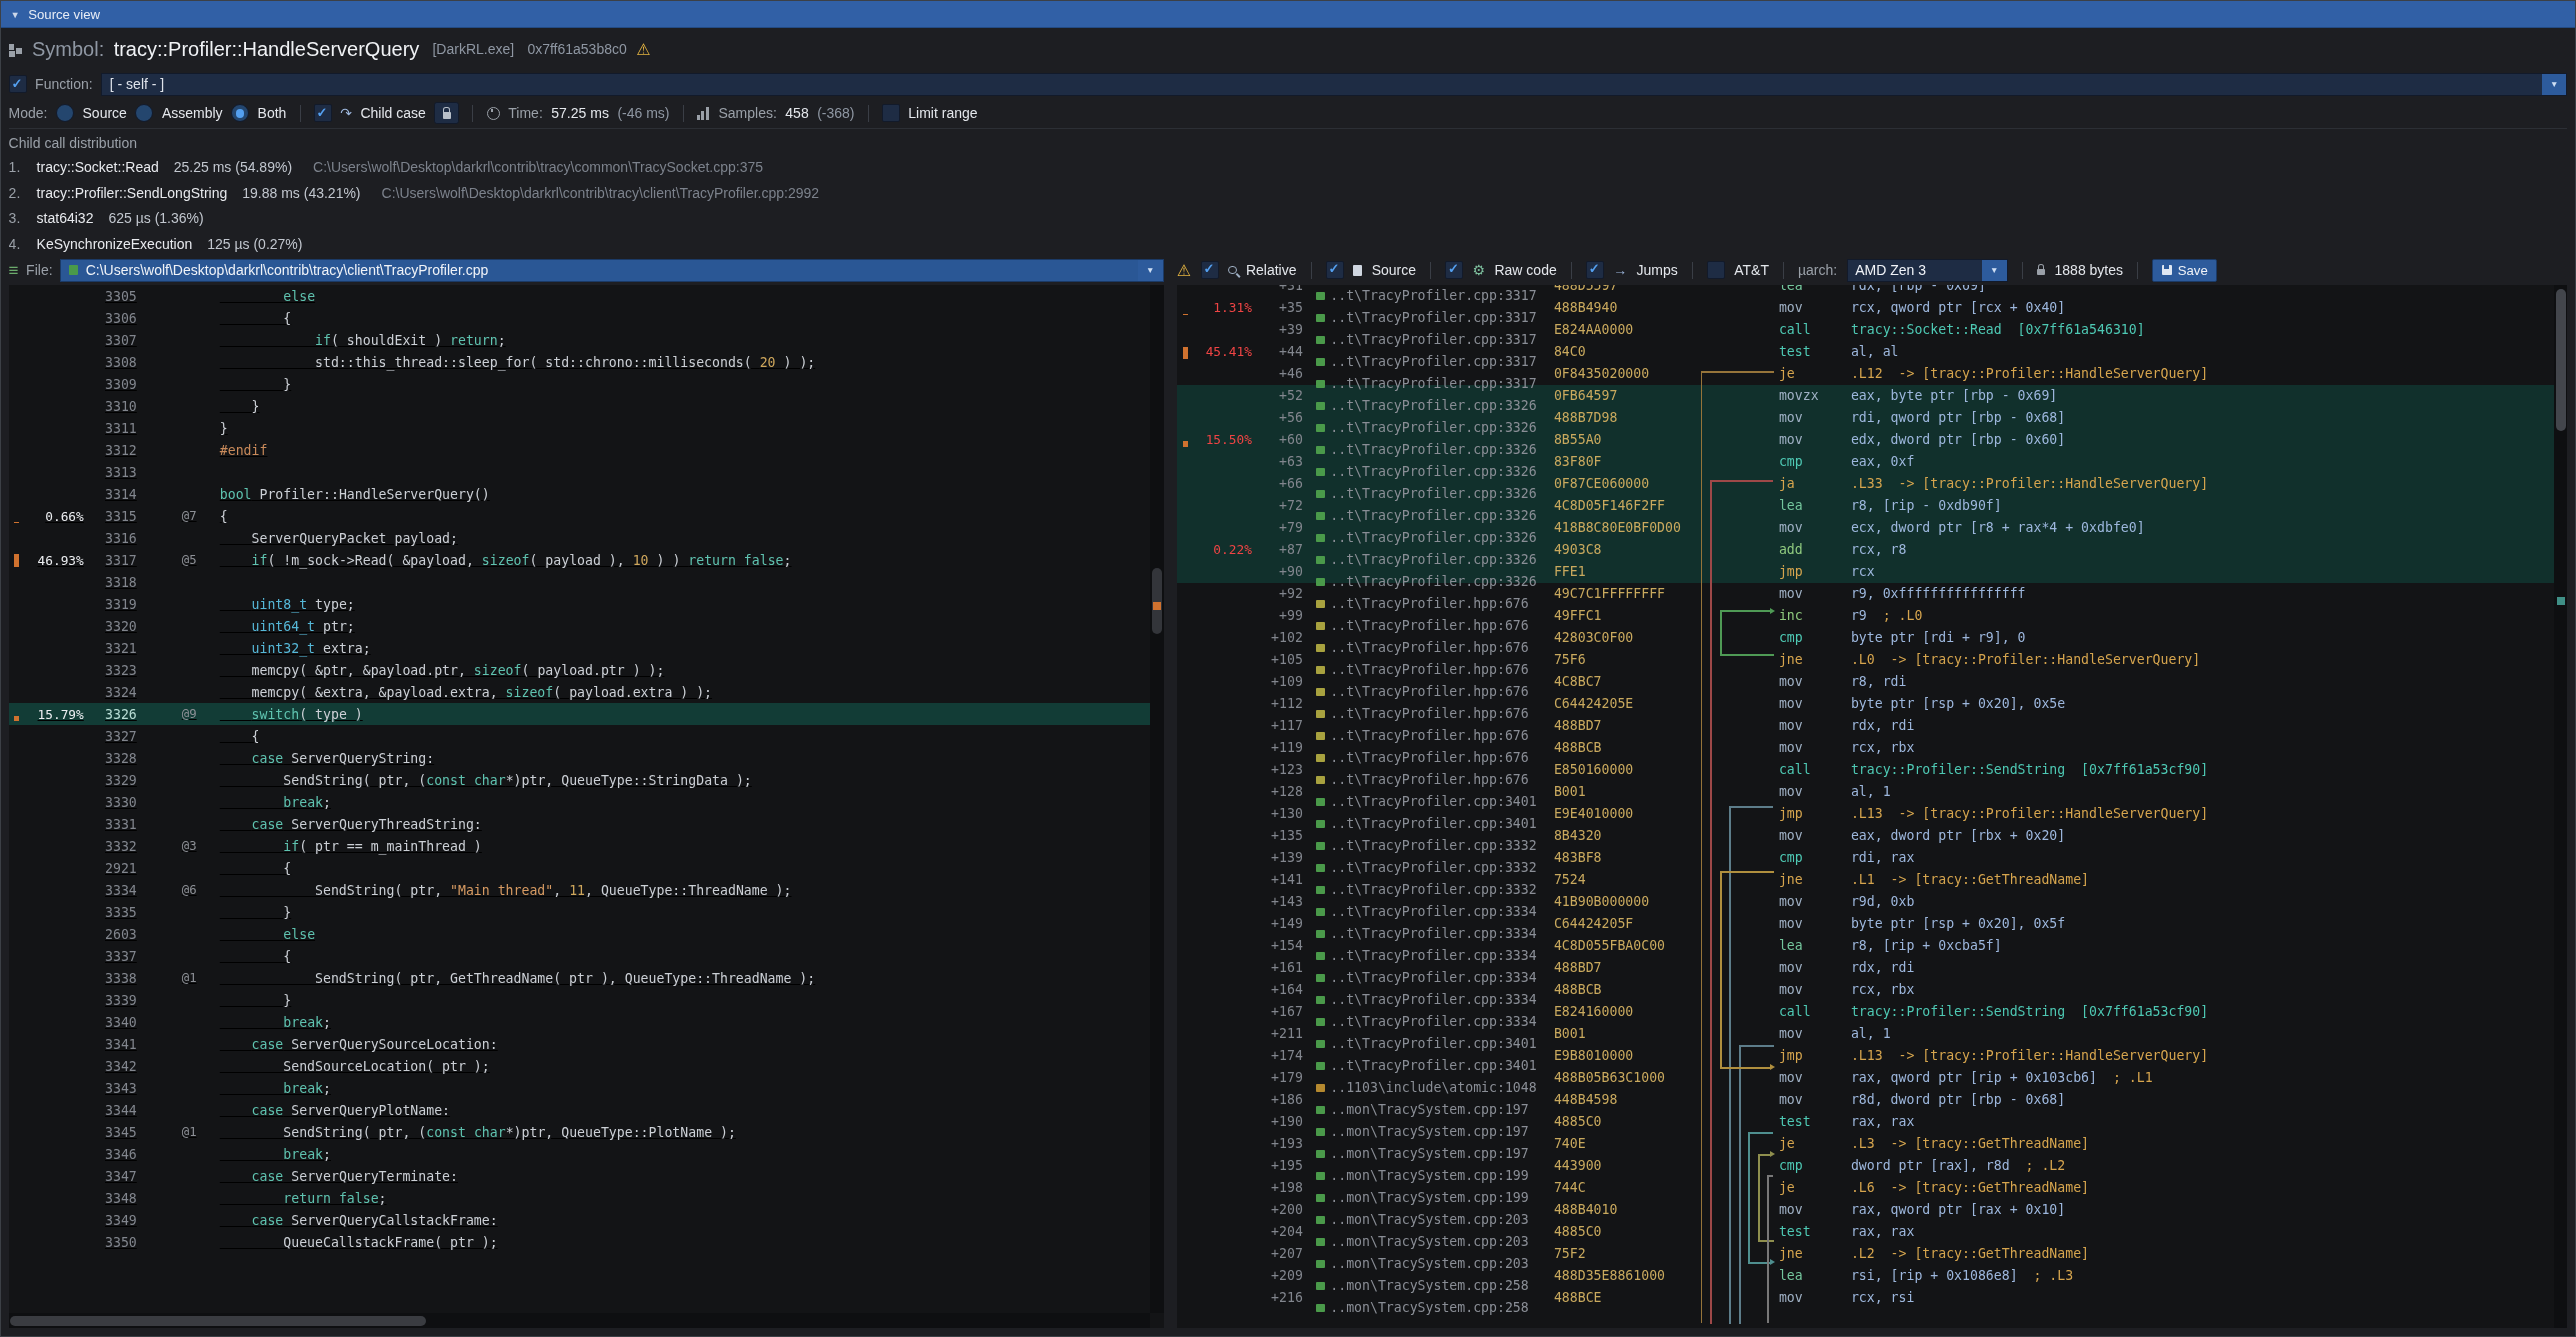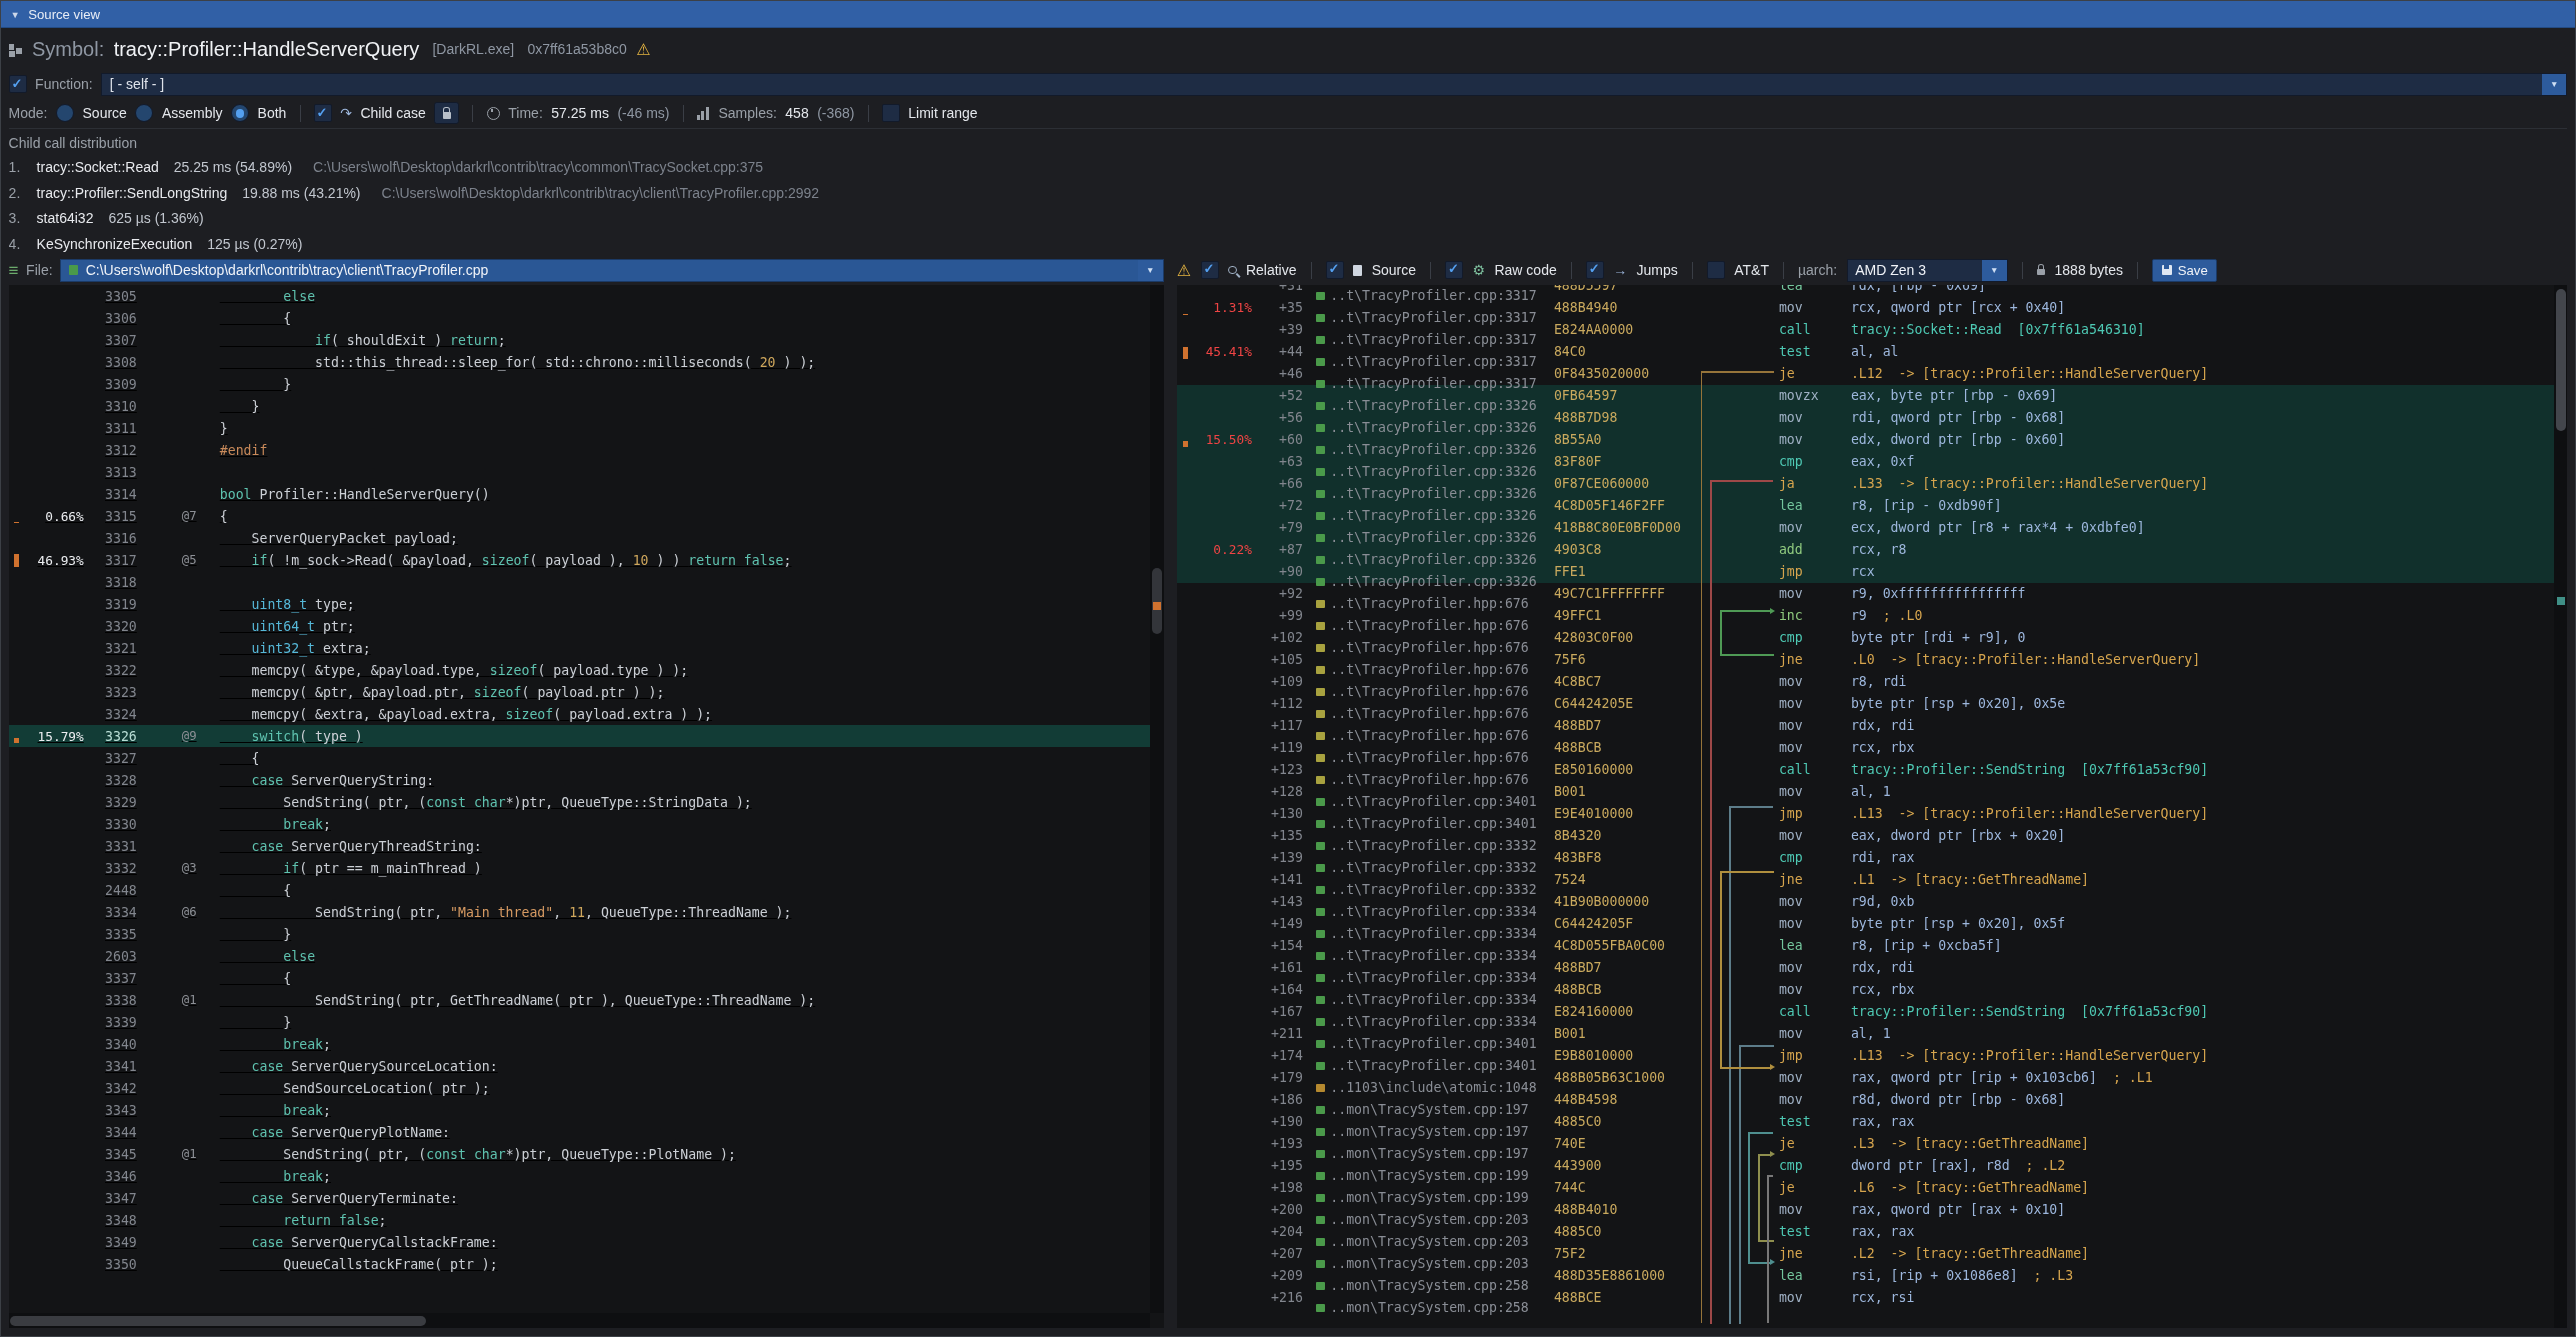--- a/index.html
+++ b/index.html
@@ -273,31 +273,30 @@
               <div class="src-row"><span class="gbar"></span><span class="gpct"></span><span class="glno">3312</span><span class="gsp"></span><span class="gbadge"></span><pre class="gcode"><span class="k-pre">#endif</span></pre></div>
               <div class="src-row"><span class="gbar"></span><span class="gpct"></span><span class="glno">3313</span><span class="gsp"></span><span class="gbadge"></span><pre class="gcode"></pre></div>
               <div class="src-row"><span class="gbar"></span><span class="gpct"></span><span class="glno">3314</span><span class="gsp"></span><span class="gbadge"></span><pre class="gcode"><span class="k-kw">bool</span> Profiler::HandleServerQuery()</pre></div>
               <div class="src-row"><span class="gbar"><span class="gfill" style="height:0.9px"></span></span><span class="gpct">0.66%</span><span class="glno">3315</span><span class="gsp"></span><span class="gbadge">@7</span><pre class="gcode">{</pre></div>
               <div class="src-row"><span class="gbar"></span><span class="gpct"></span><span class="glno">3316</span><span class="gsp"></span><span class="gbadge"></span><pre class="gcode">    ServerQueryPacket payload;</pre></div>
               <div class="src-row"><span class="gbar"><span class="gfill" style="height:13.2px"></span></span><span class="gpct">46.93%</span><span class="glno">3317</span><span class="gsp"></span><span class="gbadge">@5</span><pre class="gcode">    <span class="k-kw">if</span>( !m_sock-&gt;Read( &amp;payload, <span class="k-kw">sizeof</span>( payload ), <span class="k-num">10</span> ) ) <span class="k-kw">return</span> <span class="k-kw">false</span>;</pre></div>
               <div class="src-row"><span class="gbar"></span><span class="gpct"></span><span class="glno">3318</span><span class="gsp"></span><span class="gbadge"></span><pre class="gcode"></pre></div>
               <div class="src-row"><span class="gbar"></span><span class="gpct"></span><span class="glno">3319</span><span class="gsp"></span><span class="gbadge"></span><pre class="gcode">    <span class="k-type">uint8_t</span> type;</pre></div>
               <div class="src-row"><span class="gbar"></span><span class="gpct"></span><span class="glno">3320</span><span class="gsp"></span><span class="gbadge"></span><pre class="gcode">    <span class="k-type">uint64_t</span> ptr;</pre></div>
               <div class="src-row"><span class="gbar"></span><span class="gpct"></span><span class="glno">3321</span><span class="gsp"></span><span class="gbadge"></span><pre class="gcode">    <span class="k-type">uint32_t</span> extra;</pre></div>
-              <div class="src-row"><span class="gbar"></span><span class="gpct"></span><span class="glno">3322</span><span class="gsp"></span><span class="gbadge"></span><pre class="gcode">    memcpy( &amp;type, &amp;payload.type, <span class="k-kw">sizeof</span>( payload.type ) );</pre></div>
               <div class="src-row"><span class="gbar"></span><span class="gpct"></span><span class="glno">3323</span><span class="gsp"></span><span class="gbadge"></span><pre class="gcode">    memcpy( &amp;ptr, &amp;payload.ptr, <span class="k-kw">sizeof</span>( payload.ptr ) );</pre></div>
               <div class="src-row"><span class="gbar"></span><span class="gpct"></span><span class="glno">3324</span><span class="gsp"></span><span class="gbadge"></span><pre class="gcode">    memcpy( &amp;extra, &amp;payload.extra, <span class="k-kw">sizeof</span>( payload.extra ) );</pre></div>
               <div class="src-row sel"><span class="gbar"><span class="gfill" style="height:5.7px"></span></span><span class="gpct">15.79%</span><span class="glno">3326</span><span class="gsp"></span><span class="gbadge">@9</span><pre class="gcode">    <span class="k-kw">switch</span>( type )</pre></div>
               <div class="src-row"><span class="gbar"></span><span class="gpct"></span><span class="glno">3327</span><span class="gsp"></span><span class="gbadge"></span><pre class="gcode">    {</pre></div>
               <div class="src-row"><span class="gbar"></span><span class="gpct"></span><span class="glno">3328</span><span class="gsp"></span><span class="gbadge"></span><pre class="gcode">    <span class="k-kw">case</span> ServerQueryString:</pre></div>
               <div class="src-row"><span class="gbar"></span><span class="gpct"></span><span class="glno">3329</span><span class="gsp"></span><span class="gbadge"></span><pre class="gcode">        SendString( ptr, (<span class="k-kw">const</span> <span class="k-kw">char</span>*)ptr, QueueType::StringData );</pre></div>
               <div class="src-row"><span class="gbar"></span><span class="gpct"></span><span class="glno">3330</span><span class="gsp"></span><span class="gbadge"></span><pre class="gcode">        <span class="k-kw">break</span>;</pre></div>
               <div class="src-row"><span class="gbar"></span><span class="gpct"></span><span class="glno">3331</span><span class="gsp"></span><span class="gbadge"></span><pre class="gcode">    <span class="k-kw">case</span> ServerQueryThreadString:</pre></div>
               <div class="src-row"><span class="gbar"></span><span class="gpct"></span><span class="glno">3332</span><span class="gsp"></span><span class="gbadge">@3</span><pre class="gcode">        <span class="k-kw">if</span>( ptr == m_mainThread )</pre></div>
-              <div class="src-row"><span class="gbar"></span><span class="gpct"></span><span class="glno">2448</span><span class="gsp"></span><span class="gbadge"></span><pre class="gcode">        {</pre></div>
+              <div class="src-row"><span class="gbar"></span><span class="gpct"></span><span class="glno">2921</span><span class="gsp"></span><span class="gbadge"></span><pre class="gcode">        {</pre></div>
               <div class="src-row"><span class="gbar"></span><span class="gpct"></span><span class="glno">3334</span><span class="gsp"></span><span class="gbadge">@6</span><pre class="gcode">            SendString( ptr, <span class="k-str">"Main thread"</span>, <span class="k-num">11</span>, QueueType::ThreadName );</pre></div>
               <div class="src-row"><span class="gbar"></span><span class="gpct"></span><span class="glno">3335</span><span class="gsp"></span><span class="gbadge"></span><pre class="gcode">        }</pre></div>
               <div class="src-row"><span class="gbar"></span><span class="gpct"></span><span class="glno">2603</span><span class="gsp"></span><span class="gbadge"></span><pre class="gcode">        <span class="k-kw">else</span></pre></div>
               <div class="src-row"><span class="gbar"></span><span class="gpct"></span><span class="glno">3337</span><span class="gsp"></span><span class="gbadge"></span><pre class="gcode">        {</pre></div>
               <div class="src-row"><span class="gbar"></span><span class="gpct"></span><span class="glno">3338</span><span class="gsp"></span><span class="gbadge">@1</span><pre class="gcode">            SendString( ptr, GetThreadName( ptr ), QueueType::ThreadName );</pre></div>
               <div class="src-row"><span class="gbar"></span><span class="gpct"></span><span class="glno">3339</span><span class="gsp"></span><span class="gbadge"></span><pre class="gcode">        }</pre></div>
               <div class="src-row"><span class="gbar"></span><span class="gpct"></span><span class="glno">3340</span><span class="gsp"></span><span class="gbadge"></span><pre class="gcode">        <span class="k-kw">break</span>;</pre></div>
               <div class="src-row"><span class="gbar"></span><span class="gpct"></span><span class="glno">3341</span><span class="gsp"></span><span class="gbadge"></span><pre class="gcode">    <span class="k-kw">case</span> ServerQuerySourceLocation:</pre></div>
               <div class="src-row"><span class="gbar"></span><span class="gpct"></span><span class="glno">3342</span><span class="gsp"></span><span class="gbadge"></span><pre class="gcode">        SendSourceLocation( ptr );</pre></div>
               <div class="src-row"><span class="gbar"></span><span class="gpct"></span><span class="glno">3343</span><span class="gsp"></span><span class="gbadge"></span><pre class="gcode">        <span class="k-kw">break</span>;</pre></div>

